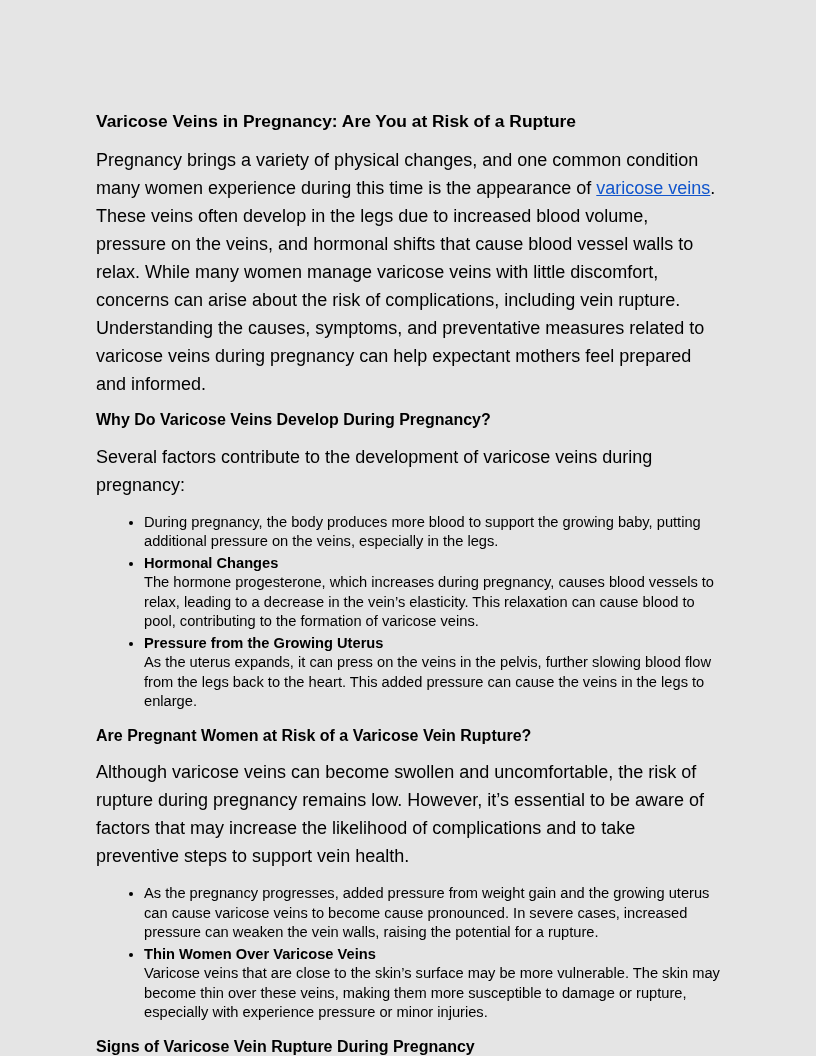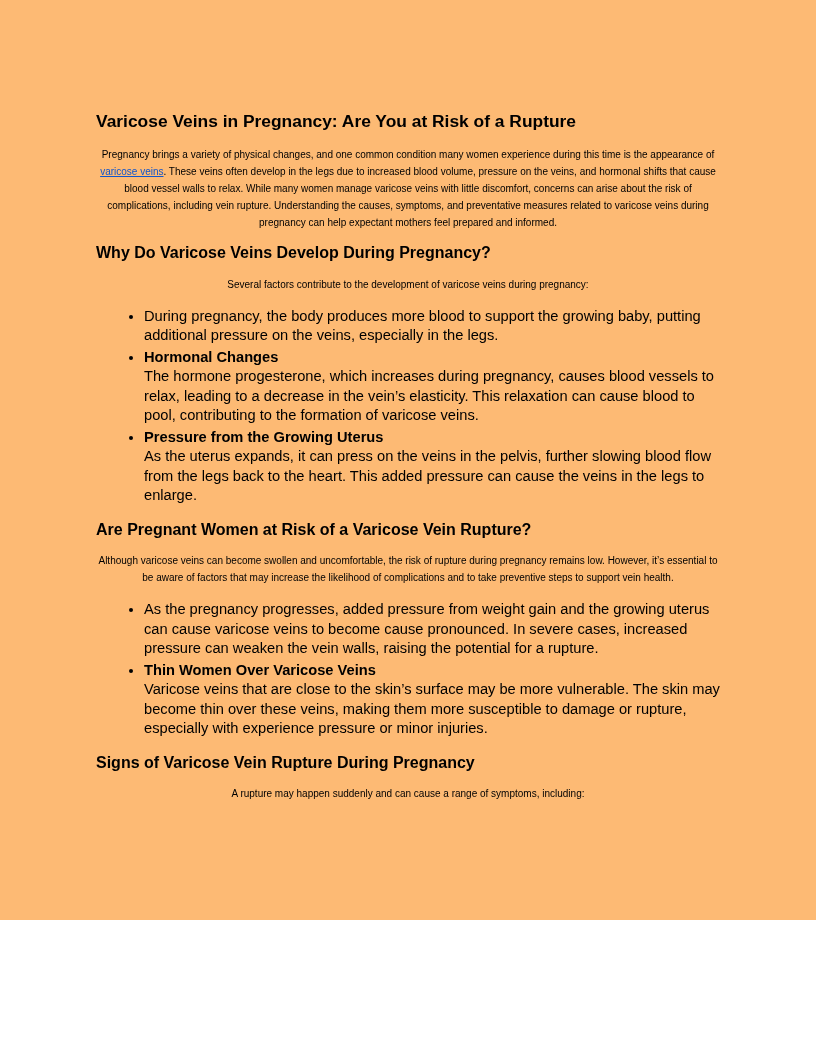--- a/index.html
+++ b/index.html
@@ -10,35 +10,34 @@
     height: 1056px;
   }
   body {
     font-family: "Liberation Sans", sans-serif;
     color: #000000;
     overflow: hidden;
   }
   .page {
     box-sizing: border-box;
     width: 816px;
-    height: 920px;
+    height: 1056px;
     padding: 110px 96px 0 96px;
-    background: #fdba74;
+    background: #e5e5e5;
   }
   h1.doc-title {
     font-size: 17.4px;
     line-height: 22px;
     font-weight: 700;
     margin: 0 0 14px 0;
   }
   p.body-text {
-    font-size: 10px;
-    line-height: 17px;
+    font-size: 18px;
+    line-height: 28px;
     margin: 0 0 12px 0;
-    text-align: center;
   }
   h2.section-heading {
     font-size: 16px;
     line-height: 19.5px;
     font-weight: 700;
     margin: 12px 0 13px 0;
   }
   ul.bullet-list {
     margin: 14px 0 14px 0;
     padding: 0 0 0 48px;

